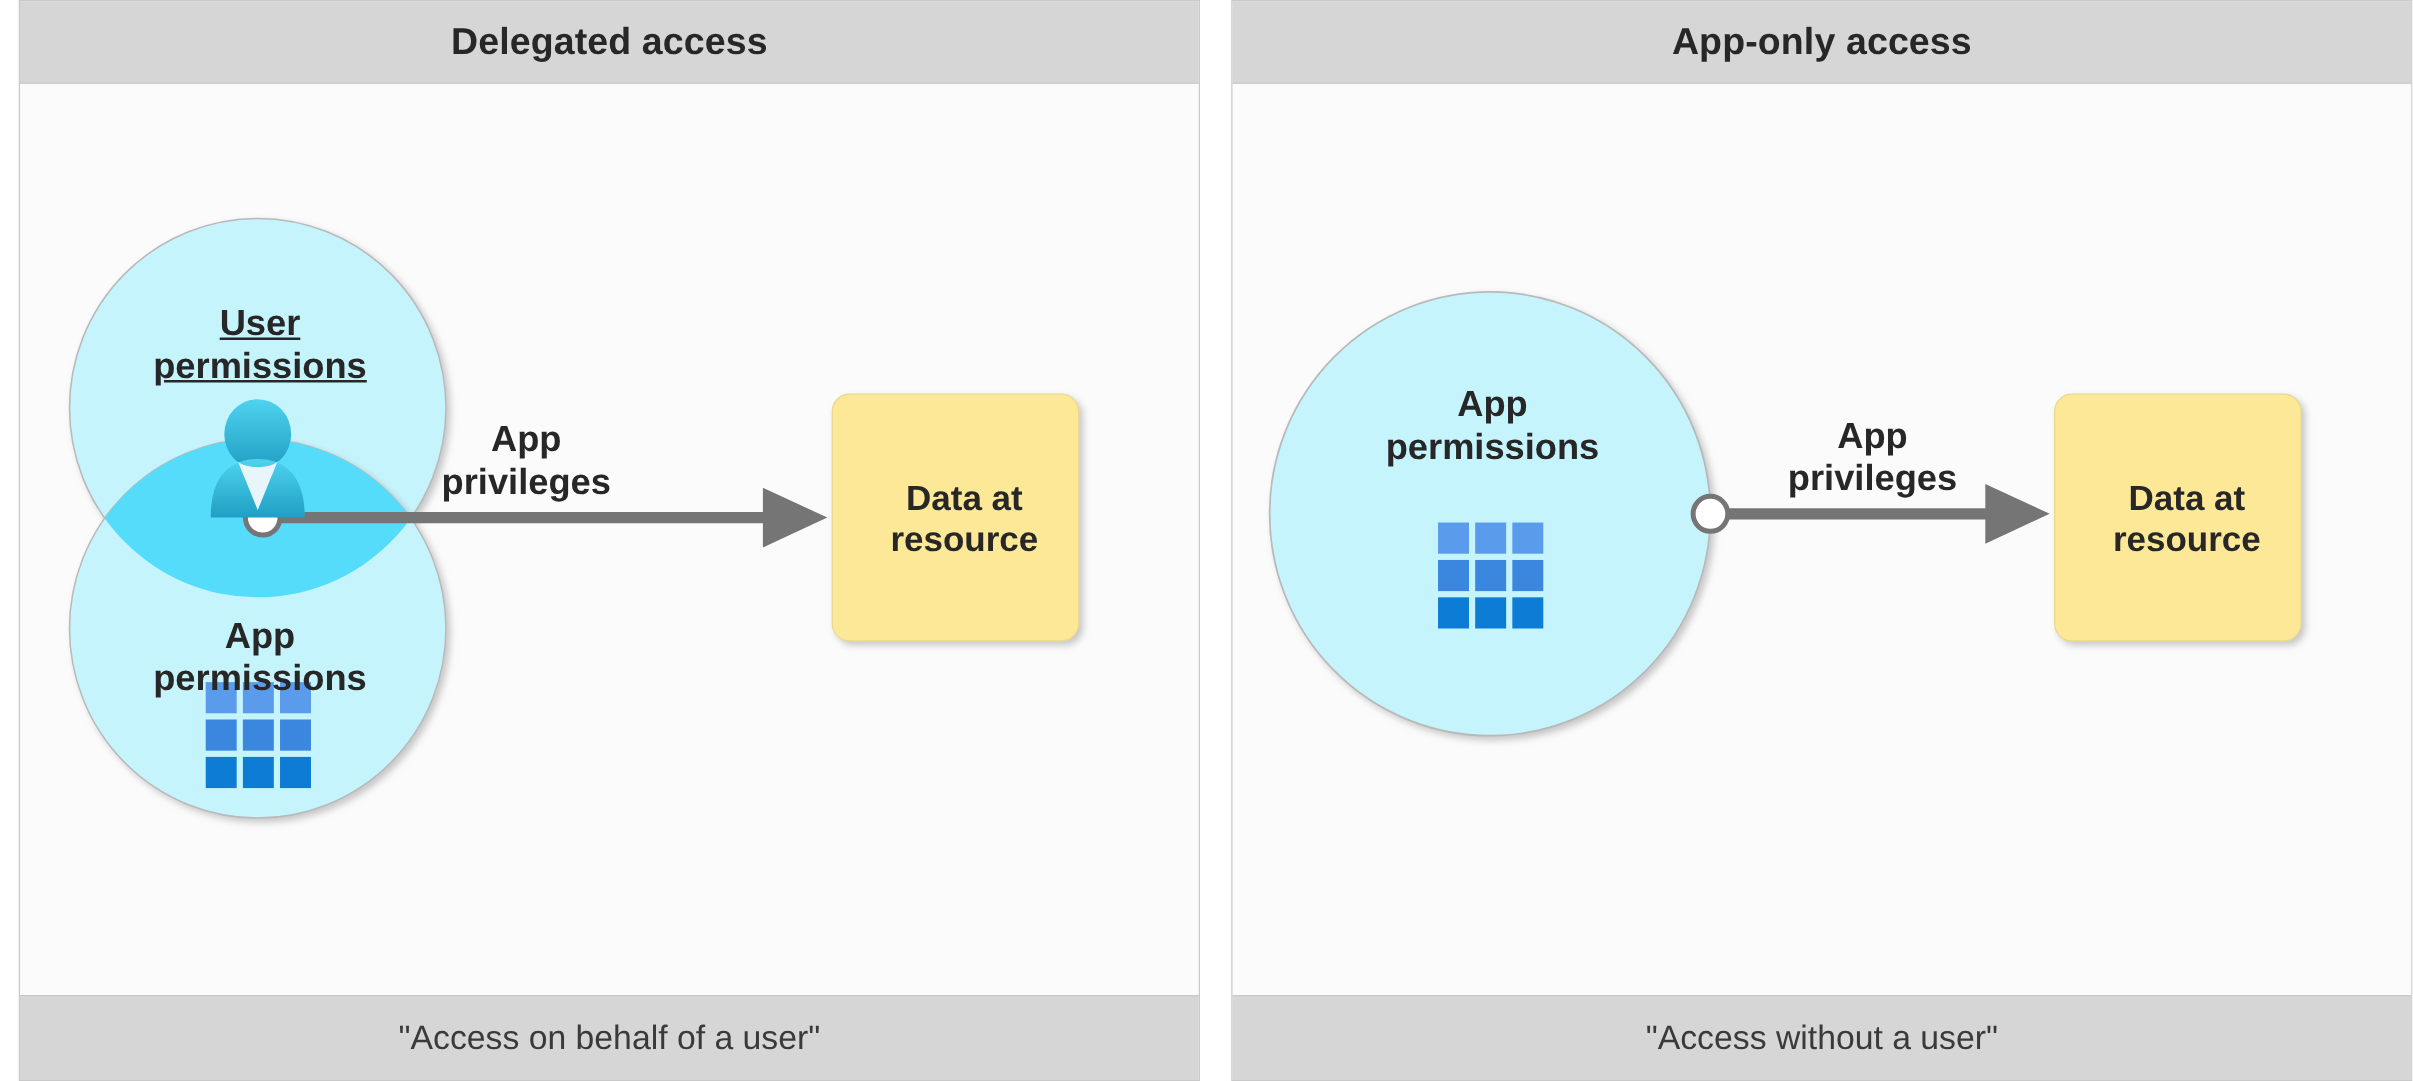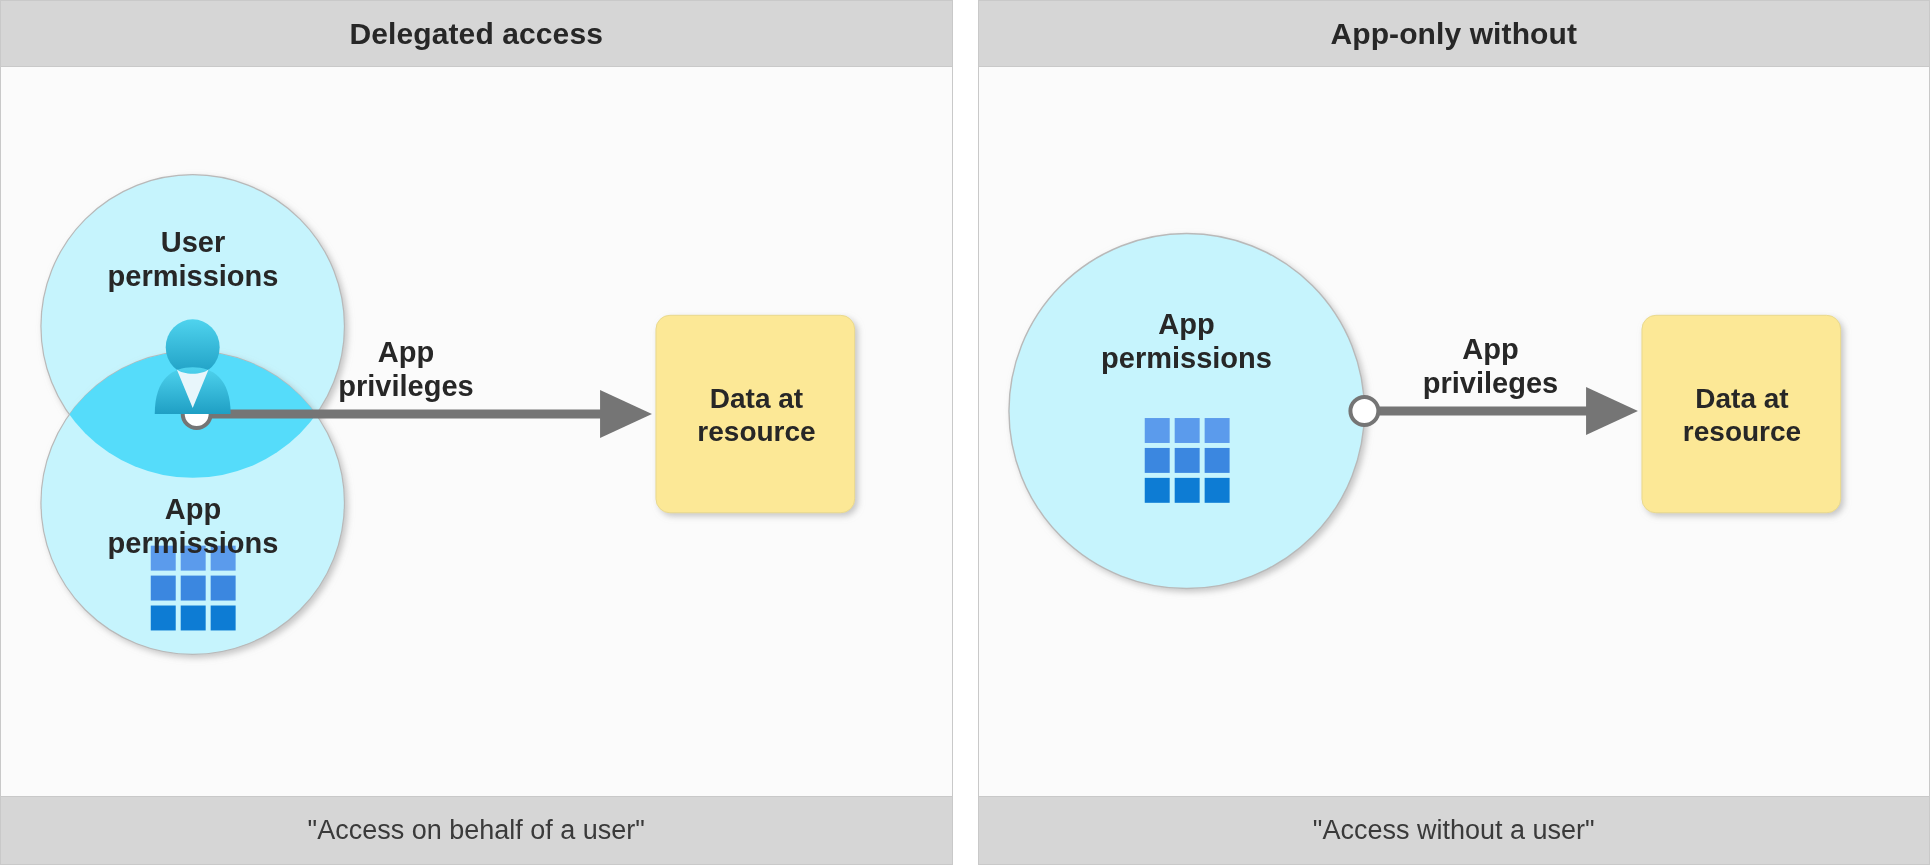--- a/index.html
+++ b/index.html
@@ -15,20 +15,21 @@
     overflow: hidden;
   }
 
   .diagram {
     position: relative;
     width: 1930px;
     height: 687px;
     display: flex;
     gap: 25px;
     box-sizing: border-box;
+    padding-left: 15px;
   }
 
   .panel {
     position: relative;
     flex: 1 1 0;
     height: 865px;
     background: #fbfbfb;
     border: 1px solid #c9c9c9;
     box-sizing: border-box;
     display: flex;
@@ -164,21 +165,21 @@
             <rect x="18" y="-42" width="25" height="25" fill="#5b9bec"></rect>
             <rect x="-42" y="-12" width="25" height="25" fill="#3b87e0"></rect>
             <rect x="-12" y="-12" width="25" height="25" fill="#3b87e0"></rect>
             <rect x="18" y="-12" width="25" height="25" fill="#3b87e0"></rect>
             <rect x="-42" y="18" width="25" height="25" fill="#0d7cd4"></rect>
             <rect x="-12" y="18" width="25" height="25" fill="#0d7cd4"></rect>
             <rect x="18" y="18" width="25" height="25" fill="#0d7cd4"></rect>
           </g>
         </svg>
 
-        <div class="lbl lbl-circle" style="left:72px; top:158px; width:240px;">User
+        <div class="lbl lbl-circle" style="left:72px; top:175px; width:240px;text-decoration:underline;">User
 permissions</div>
 
         <div class="lbl lbl-circle" style="left:72px; top:425px; width:240px;">App
 permissions</div>
 
         <div class="lbl lbl-arrow" style="left:305px; top:268px; width:200px;">App
 privileges</div>
 
         <div class="box-label-wrap lbl lbl-box" style="left:656px; top:249px; width:199px; height:198px;">Data at
 resource</div>
@@ -187,21 +188,21 @@
     </div>
 
     <div class="panel-footer">
       <span class="panel-footer-text">"Access on behalf of a user"</span>
     </div>
   </section>
 
   <section class="panel">
 
     <div class="panel-header">
-      <span class="panel-header-text">App-only without</span>
+      <span class="panel-header-text">App-only access</span>
     </div>
 
     <div class="panel-body">
       <div class="stage">
 
         <svg viewBox="0 0 952 731" preserveAspectRatio="none">
           <defs>
             <filter id="softShadowR" x="-30%" y="-30%" width="180%" height="180%">
               <feDropShadow dx="3" dy="3" stdDeviation="3" flood-color="#9a9a9a" flood-opacity="0.55"></feDropShadow>
             </filter>

